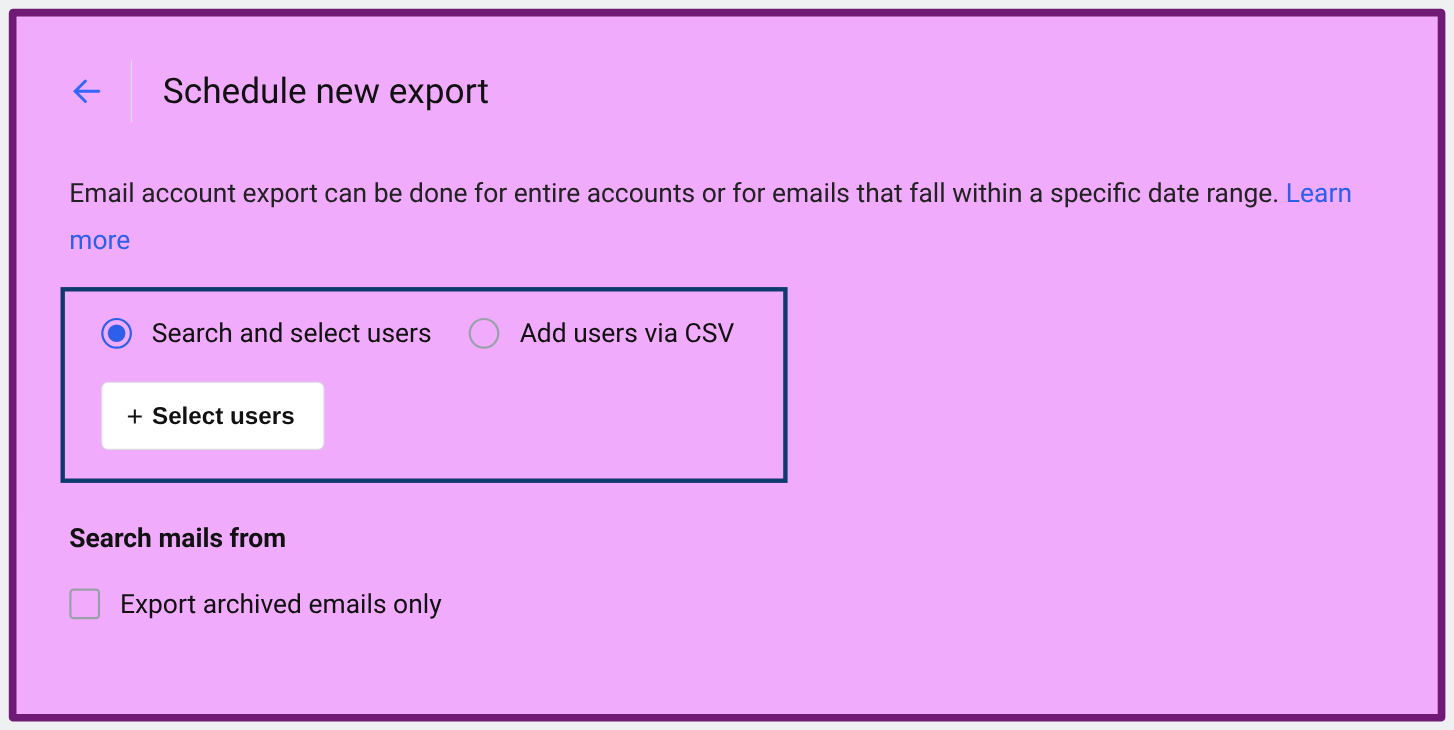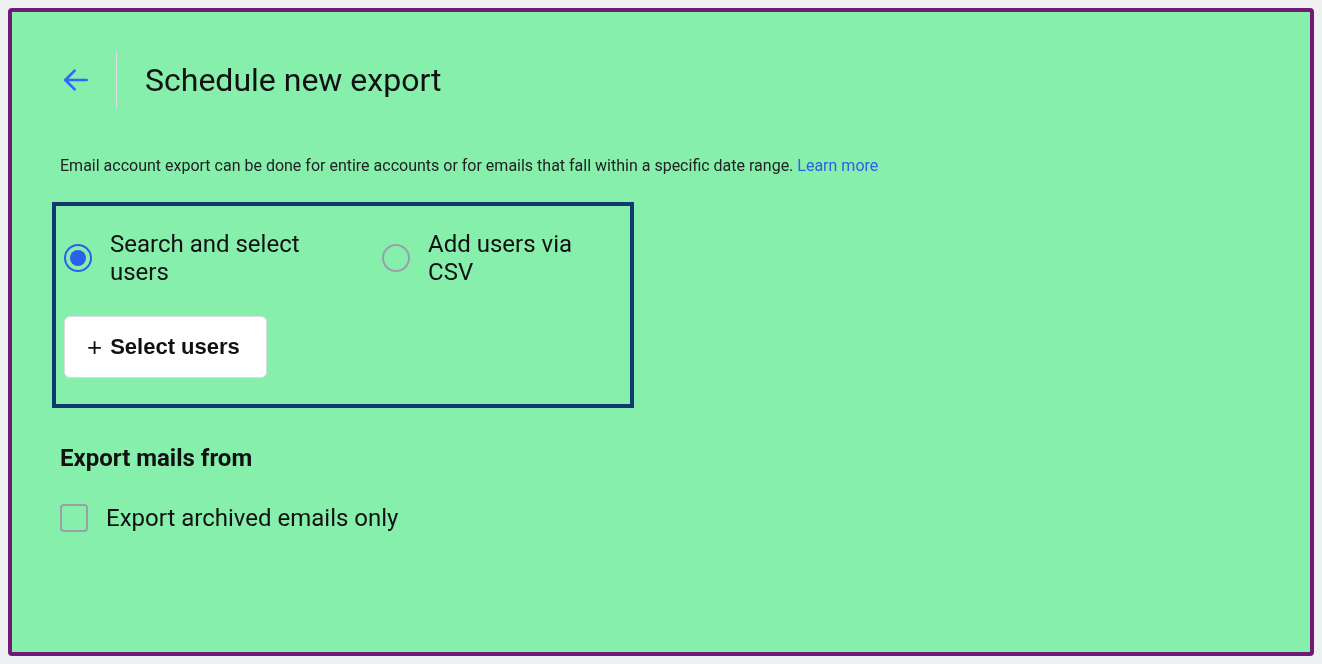--- a/index.html
+++ b/index.html
@@ -9,22 +9,22 @@
     }
     body {
       font-family: -apple-system, BlinkMacSystemFont, "Segoe UI", Roboto, Helvetica, Arial, sans-serif;
       background: #eef0f2;
       padding: 8px;
       color: #1a1a1a;
       width: 1322px;
       height: 664px;
     }
     .card {
-      background: #86efac;
-      border: 4px solid #701a75;
+      background: #f0abfc;
+      border: 7px solid #701a75;
       border-radius: 4px;
       height: 648px;
       padding: 40px 48px 0 48px;
       overflow: hidden;
     }
     .header {
       display: flex;
       align-items: center;
       margin-bottom: 44px;
     }
@@ -43,34 +43,34 @@
       background: #dcdfe3;
       margin-left: 24px;
       margin-right: 28px;
     }
     .page-title {
       font-size: 32px;
       font-weight: 400;
       color: #111;
     }
     .description {
-      font-size: 16px;
+      font-size: 24px;
       line-height: 1.75;
       color: #222;
       margin-bottom: 22px;
     }
     .description a {
       color: #2e5fe8;
       text-decoration: none;
       cursor: pointer;
     }
     .highlight-box {
       border: 4px solid #0f3a6e;
-      padding: 24px 20px 26px 0;
-      width: 582px;
+      padding: 24px 20px 26px 25px;
+      width: 661px;
       margin-left: -8px;
       margin-bottom: 36px;
     }
     .radio-row {
       display: flex;
       align-items: center;
       gap: 34px;
       margin-left: 8px;
     }
     .radio-option {
@@ -179,20 +179,20 @@
         <span class="radio-label">Add users via CSV</span>
       </div>
     </div>
     <button class="select-users-btn">
       <span class="plus-icon">+</span>
       <span>Select users</span>
     </button>
   </div>
 
   <div>
-    <div class="section-heading">Export mails from</div>
+    <div class="section-heading">Search mails from</div>
     <div class="checkbox-row">
       <div class="checkbox"></div>
       <span class="checkbox-label">Export archived emails only</span>
     </div>
   </div>
 
 </div>
 
 </body></html>

